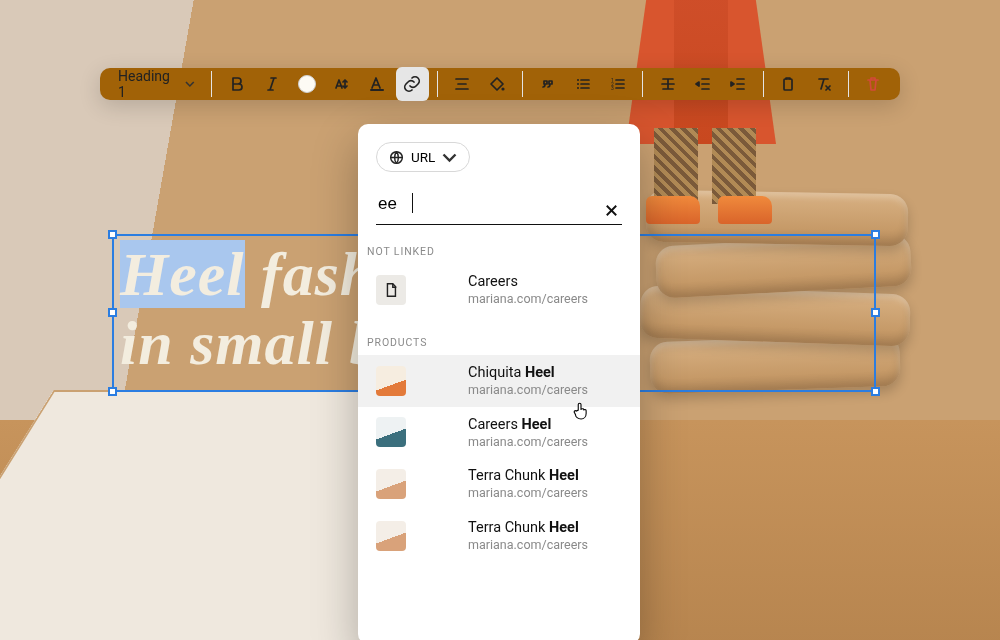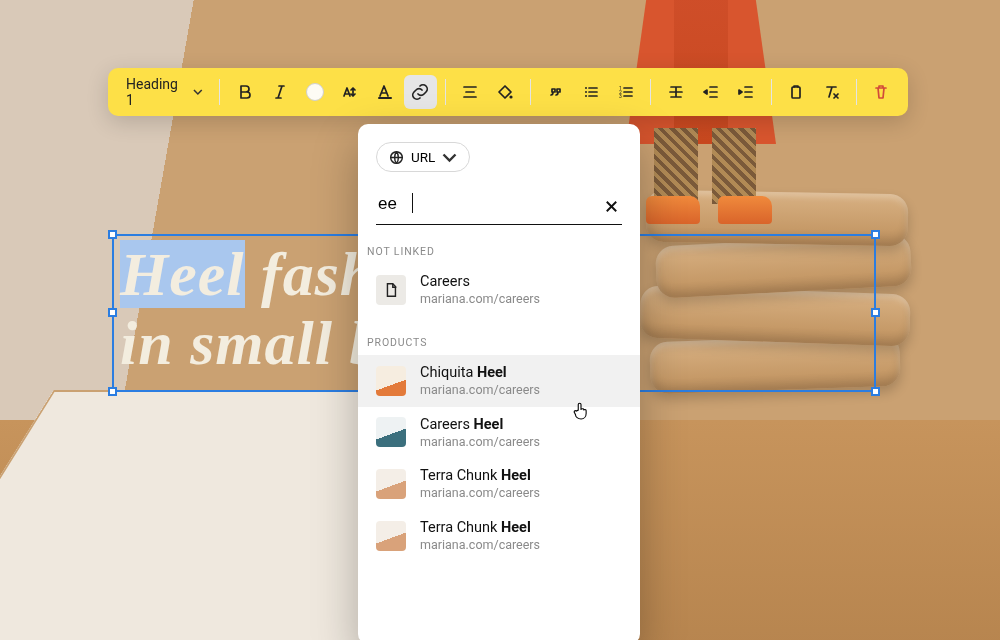--- a/index.html
+++ b/index.html
@@ -33,55 +33,55 @@
   #text-box{position:absolute;left:112px;top:234px;width:764px;height:158px;
     border:2px solid #2b7de1;padding:4px 6px;}
   .handle{position:absolute;width:9px;height:9px;background:#fff;border:2px solid #2b7de1;}
   .hTL{left:-6px;top:-6px}.hTR{right:-6px;top:-6px}.hBL{left:-6px;bottom:-6px}.hBR{right:-6px;bottom:-6px}
   .hT{left:calc(50% - 5px);top:-6px}.hB{left:calc(50% - 5px);bottom:-6px}
   .hL{left:-6px;top:calc(50% - 5px)}.hR{right:-6px;top:calc(50% - 5px)}
   #hero-text{font-family:Georgia,'Times New Roman',serif;font-weight:900;font-style:italic;
     font-size:62px;line-height:1.12;color:#f3eddf;letter-spacing:1px;}
   #hero-text .hl{background:#a9c7ee;color:#f3eddf;}
   
-  #toolbar{position:absolute;left:108px;top:68px;width:800px;height:48px;
-    background:#fde047;border-radius:10px;box-shadow:0 6px 22px rgba(0,0,0,.16);
+  #toolbar{position:absolute;left:100px;top:68px;width:800px;height:32px;
+    background:#a16207;border-radius:10px;box-shadow:0 6px 22px rgba(0,0,0,.16);
     display:flex;align-items:center;padding:0 10px;gap:2px;}
   .tb-btn{width:34px;height:34px;border-radius:6px;display:flex;align-items:center;justify-content:center;
     color:#222;cursor:pointer;}
   .tb-btn.active{background:#e6e6e6;}
   .tb-sep{width:1px;height:26px;background:#e4e4e4;margin:0 6px;}
   #heading-dd{display:flex;align-items:center;gap:6px;height:34px;padding:0 8px;border-radius:6px;
     font-size:14px;color:#222;cursor:pointer;}
   .swatch{width:18px;height:18px;border-radius:50%;border:1px solid #cfcfcf;background:#fdfbf4;}
   .tb-btn svg{width:18px;height:18px;stroke:#222;stroke-width:1.7;fill:none;stroke-linecap:round;stroke-linejoin:round;}
   #trash svg{stroke:#d24a3a;}
   
   #popover{position:absolute;left:358px;top:124px;width:282px;height:520px;background:#fff;
     border-radius:10px;box-shadow:0 18px 46px rgba(0,0,0,.28);}
   #pop-head{display:flex;align-items:flex-start;gap:8px;padding:18px 18px 10px;}
   #url-pill{display:flex;align-items:center;gap:7px;height:30px;padding:0 12px;border-radius:16px;
     border:1px solid #d8d8d8;font-size:13.5px;cursor:pointer;}
   #url-pill svg{width:15px;height:15px;stroke:#222;fill:none;stroke-width:1.7;}
-  #search-row{margin:6px 18px 0;position:relative;border-bottom:1.5px solid #111;display:flex;align-items:center;}
+  #search-row{margin:6px 18px 0;position:relative;border-bottom:1.5px solid #111;display:flex;align-items:flex-end;}
   #search-input{flex:1;border:none;outline:none;font-size:17px;padding:6px 2px 10px;background:transparent;}
   #clear-btn{width:28px;height:28px;border:none;background:none;cursor:pointer;padding:0;
     display:flex;align-items:center;justify-content:center;}
   #clear-btn svg{width:17px;height:17px;stroke:#111;stroke-width:2;fill:none;}
   .caret{position:absolute;left:36px;top:5px;width:1px;height:20px;background:#111;}
   .section-label{font-size:10.5px;letter-spacing:.9px;color:#8a8a8a;padding:20px 9px 6px;}
   .result{display:flex;align-items:center;gap:14px;padding:9px 18px;cursor:pointer;}
   .result.hover{background:#f1f1f1;}
   .result .thumb{width:30px;height:30px;border-radius:4px;background:#eceae6;display:flex;
     align-items:center;justify-content:center;}
   .result .thumb svg{width:16px;height:16px;stroke:#222;stroke-width:1.6;fill:none;}
   .thumb.naranja{background:linear-gradient(160deg,#f6ede0 60%,#e37a3a 60%);}
   .thumb.chiquita{background:linear-gradient(160deg,#eef2f3 55%,#3b6f7d 55%);}
   .thumb.terra{background:linear-gradient(160deg,#f4eee7 55%,#d9a27a 55%);}
-  .result .meta{display:flex;flex-direction:column;line-height:1.25;}
+  .result .meta{display:flex;flex-direction:column;line-height:1.25;margin-left:48px;}
   .result .title{font-size:14.5px;color:#111;}
   .result .title b{font-weight:700;}
   .result .sub{font-size:12.5px;color:#8a8a8a;}
   #cursor-hand{position:absolute;left:570px;top:400px;width:22px;height:22px;pointer-events:none;}
   #cursor-hand svg{width:22px;height:22px;}
   .chev{width:10px;height:10px;}
 </style>
 </head>
 <body>
 

